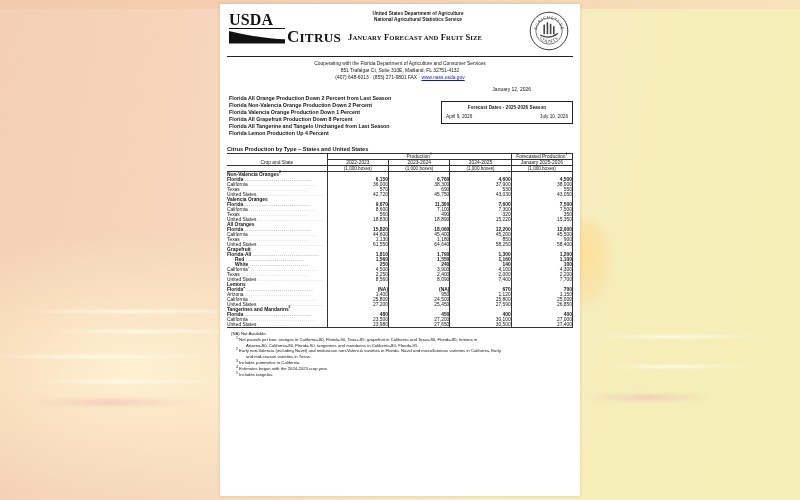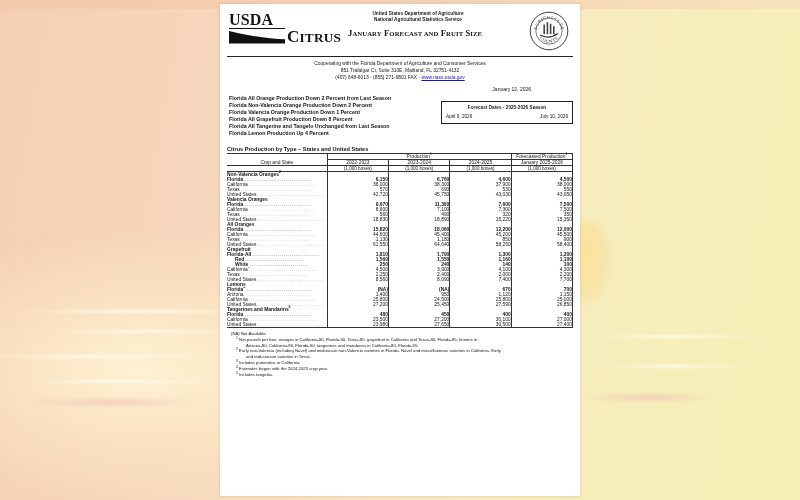--- a/index.html
+++ b/index.html
@@ -35,21 +35,21 @@
 
   
   .mast{position:relative;height:46px;}
   .usda-logo{position:absolute;left:2px;top:3px;width:56px;}
   .usda-word{font-family:"Liberation Serif",serif;font-weight:bold;font-size:16px;letter-spacing:.2px;
     line-height:15px;border-bottom:1.4px solid #111;padding-bottom:.5px;}
   .usda-swoosh{margin-top:2px;}
   .agency{position:absolute;left:86px;top:2px;width:210px;text-align:center;
     font-size:4.7px;font-weight:bold;line-height:6.4px;letter-spacing:.05px;}
   .seal{position:absolute;right:4px;top:2px;width:40px;height:40px;}
-  .title-row{position:absolute;left:60px;top:19px;width:245px;display:flex;align-items:flex-start;gap:7px;}
+  .title-row{position:absolute;left:60px;top:19px;width:245px;display:flex;align-items:center;gap:7px;}
   .title-citrus{font-family:"Liberation Serif",serif;font-weight:bold;font-size:17px;letter-spacing:.2px;line-height:17px;}
   .title-sub{font-family:"Liberation Serif",serif;font-weight:bold;font-size:8.6px;letter-spacing:.1px;line-height:10px;}
   .smallcap{font-size:.78em;}
 
   .rule{border-top:1.1px solid #222;margin:1px 0 0 0;}
 
   .coop{text-align:center;font-size:4.9px;line-height:7px;padding-top:3px;color:#151515;}
   .coop a{color:#1414cf;text-decoration:underline;}
   .rel-date{text-align:right;font-size:5px;padding-right:42px;padding-top:5px;}
 

